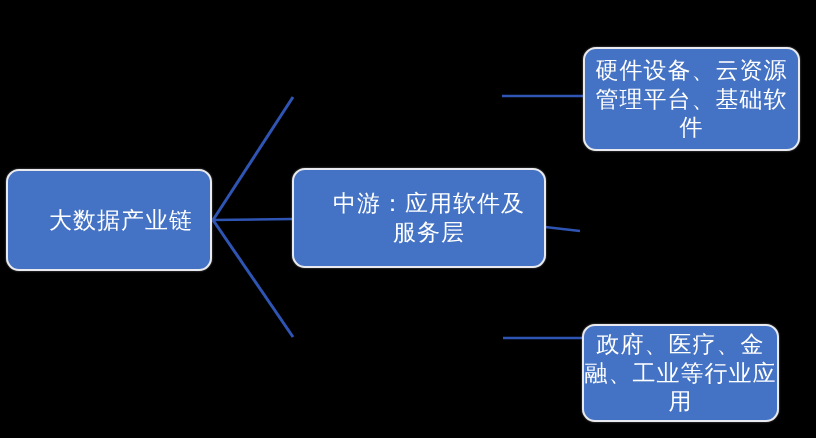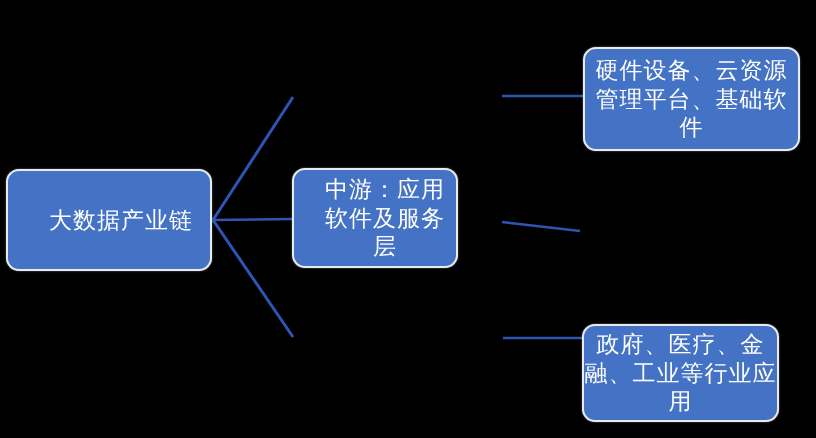--- a/index.html
+++ b/index.html
@@ -35,21 +35,21 @@
     letter-spacing:1px;
     text-align:center;
     display:block;
   }
   .nowrap{white-space:nowrap;}
   .w200{width:200px;}
   .w224{width:224px;}
   
   .root-node   {left:6px;  top:169px; width:206px; height:102px;padding-left:24px;}
   .tier-up     {left:292px; top:45px;  width:210px; height:100px;}
-  .tier-mid    {left:292px; top:168px; width:166px; height:100px;padding-left:20px;}
+  .tier-mid    {left:292px; top:168px; width:254px; height:100px;padding-left:20px;}
   .tier-down   {left:292px; top:288px; width:210px; height:99px;}
   .detail-up   {left:583px; top:47px;  width:217px; height:104px;}
   .detail-mid  {left:580px; top:176px; width:218px; height:97px;}
   .detail-down {left:582px; top:288px; width:197px; height:98px;margin-top:36px;}
 </style>
 </head>
 <body>
 
 <div class="stage">
 

